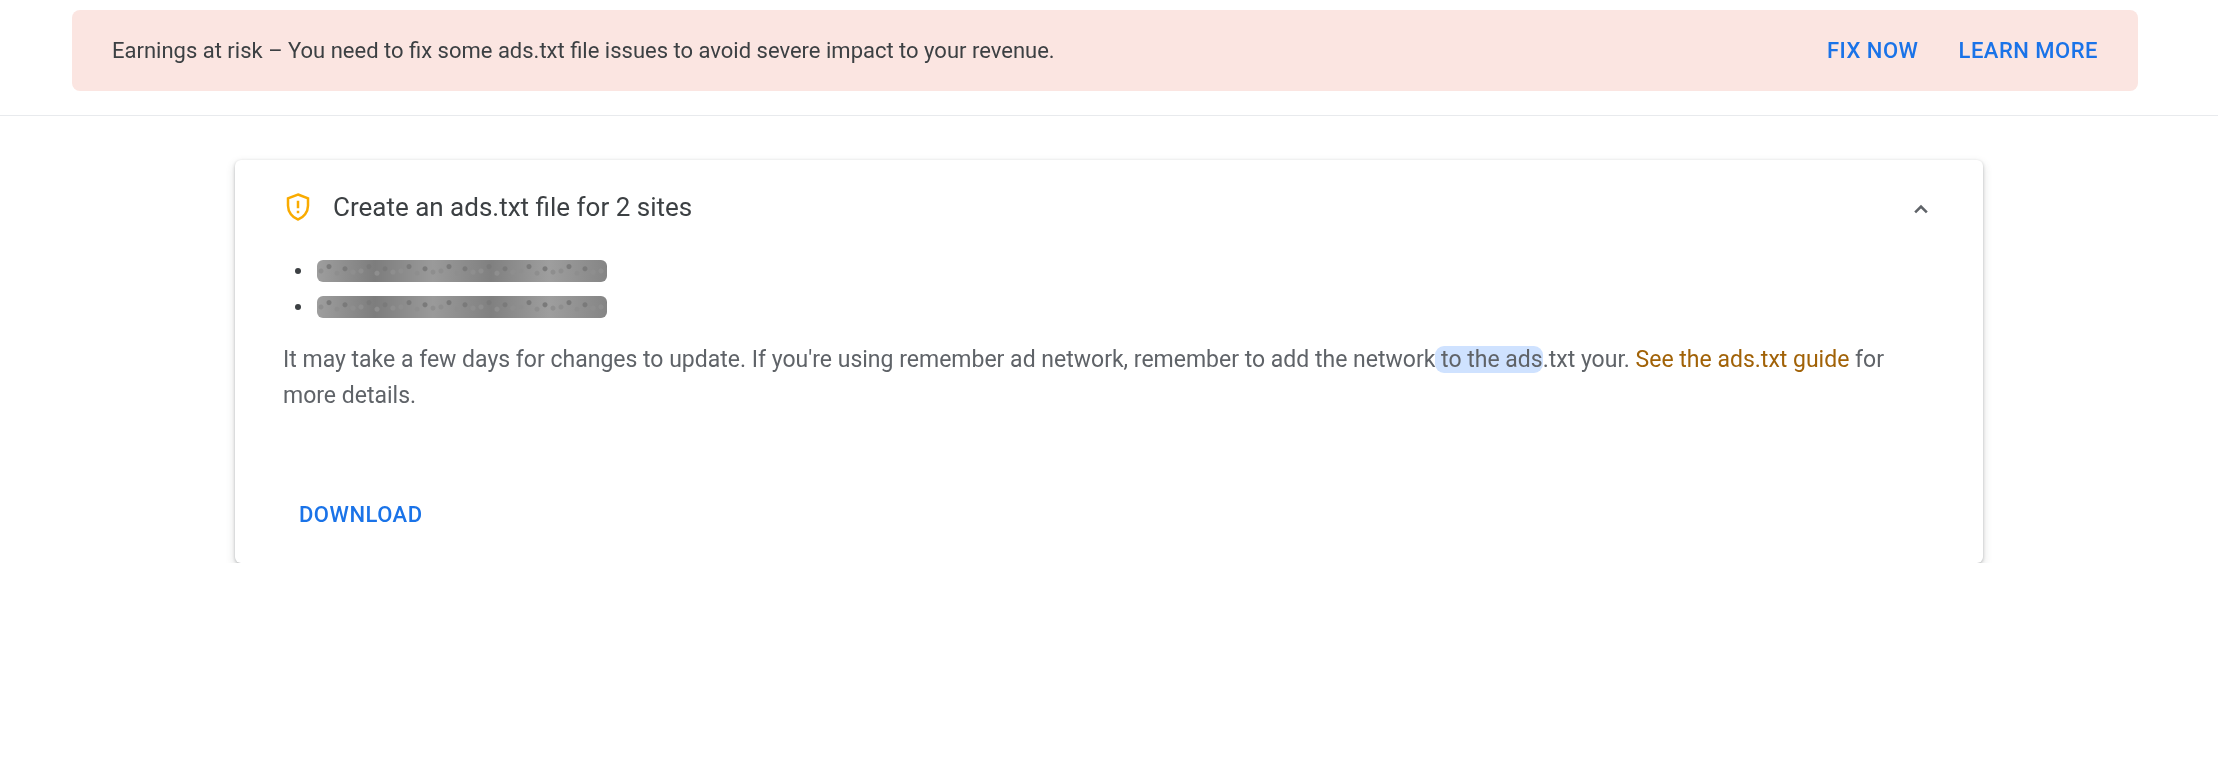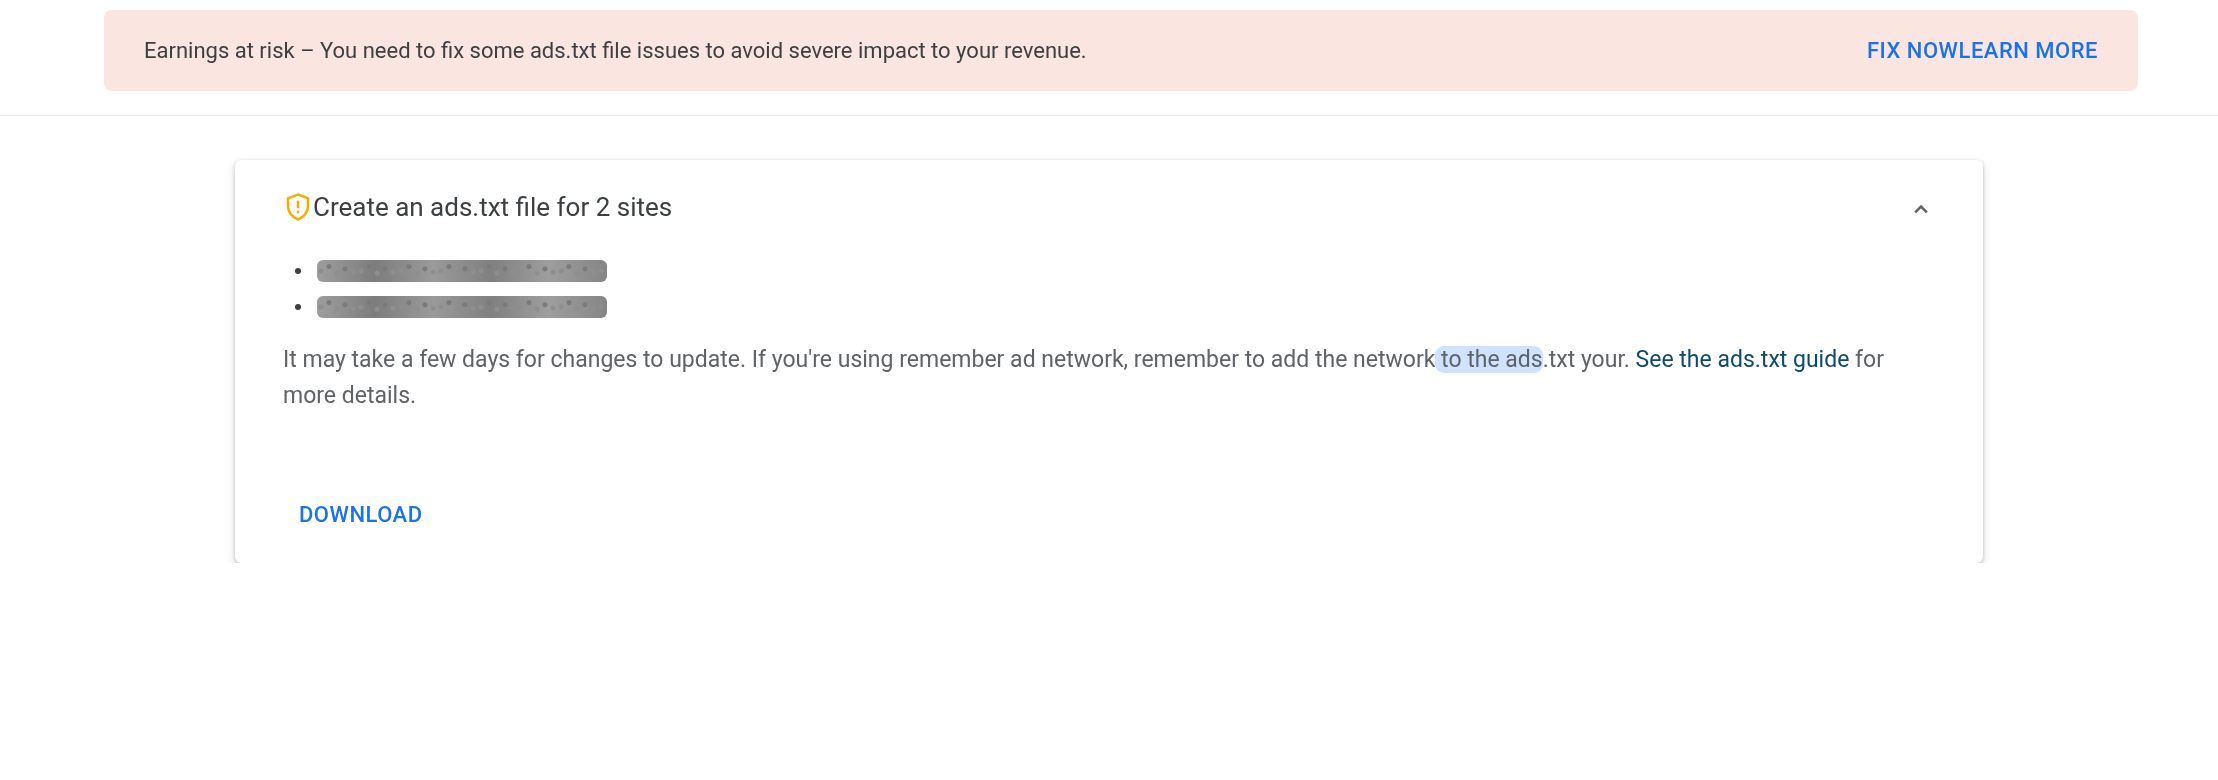--- a/index.html
+++ b/index.html
@@ -8,34 +8,35 @@
       box-sizing: border-box;
     }
     body {
       font-family: 'Roboto', 'Helvetica Neue', Arial, sans-serif;
       background: #fff;
       width: 2218px;
       font-size: 14px;
     }
     .alert-banner {
       background: #fbe5e1;
-      margin: 10px 80px 0 104px;
+      margin: 10px 80px 0 72px;
       border-radius: 8px;
       padding: 28px 40px;
       display: flex;
       align-items: center;
       justify-content: space-between;
     }
     .alert-message {
       color: #3c4043;
       font-size: 22px;
       font-weight: 400;
     }
     .alert-actions {
       display: flex;
+      gap: 40px;
       text-align: center;
     }
     .alert-action {
       color: #1a73e8;
       font-size: 22px;
       font-weight: 500;
       cursor: pointer;
       letter-spacing: 0.5px;
     }
     .divider {
@@ -47,20 +48,21 @@
       margin: 44px auto 0 auto;
       width: 1748px;
       border-radius: 6px;
       box-shadow: 0 1px 3px rgba(60,64,67,0.3), 0 4px 8px 1px rgba(60,64,67,0.15);
       padding: 32px 48px 36px 48px;
       position: relative;
     }
     .card-header {
       display: flex;
       align-items: center;
+      gap: 20px;
       margin-bottom: 38px;
     }
     .shield-icon {
       width: 30px;
       height: 30px;
       flex-shrink: 0;
     }
     .card-title {
       color: #3c4043;
       font-size: 26px;
@@ -107,21 +109,21 @@
         radial-gradient(circle at 90% 55%, #8e8e8e 2px, transparent 3px),
         linear-gradient(90deg, #9e9e9e, #7d7d7d 20%, #9a9a9a 40%, #808080 60%, #9e9e9e 80%, #858585);
       background-size: 40px 22px, 40px 22px, 40px 22px, 40px 22px, 40px 22px, 100% 100%;
       filter: blur(0.4px);
     }
     .highlight {
       background: #cfe2ff;
       border-radius: 9px;
     }
     .link {
-      color: #0c4a6e;
+      color: #a16207;
       cursor: pointer;
     }
     .card-footer {
       margin-top: 89px;
       padding-left: 16px;
     }
     .download-btn {
       color: #1a73e8;
       font-size: 22px;
       font-weight: 500;

